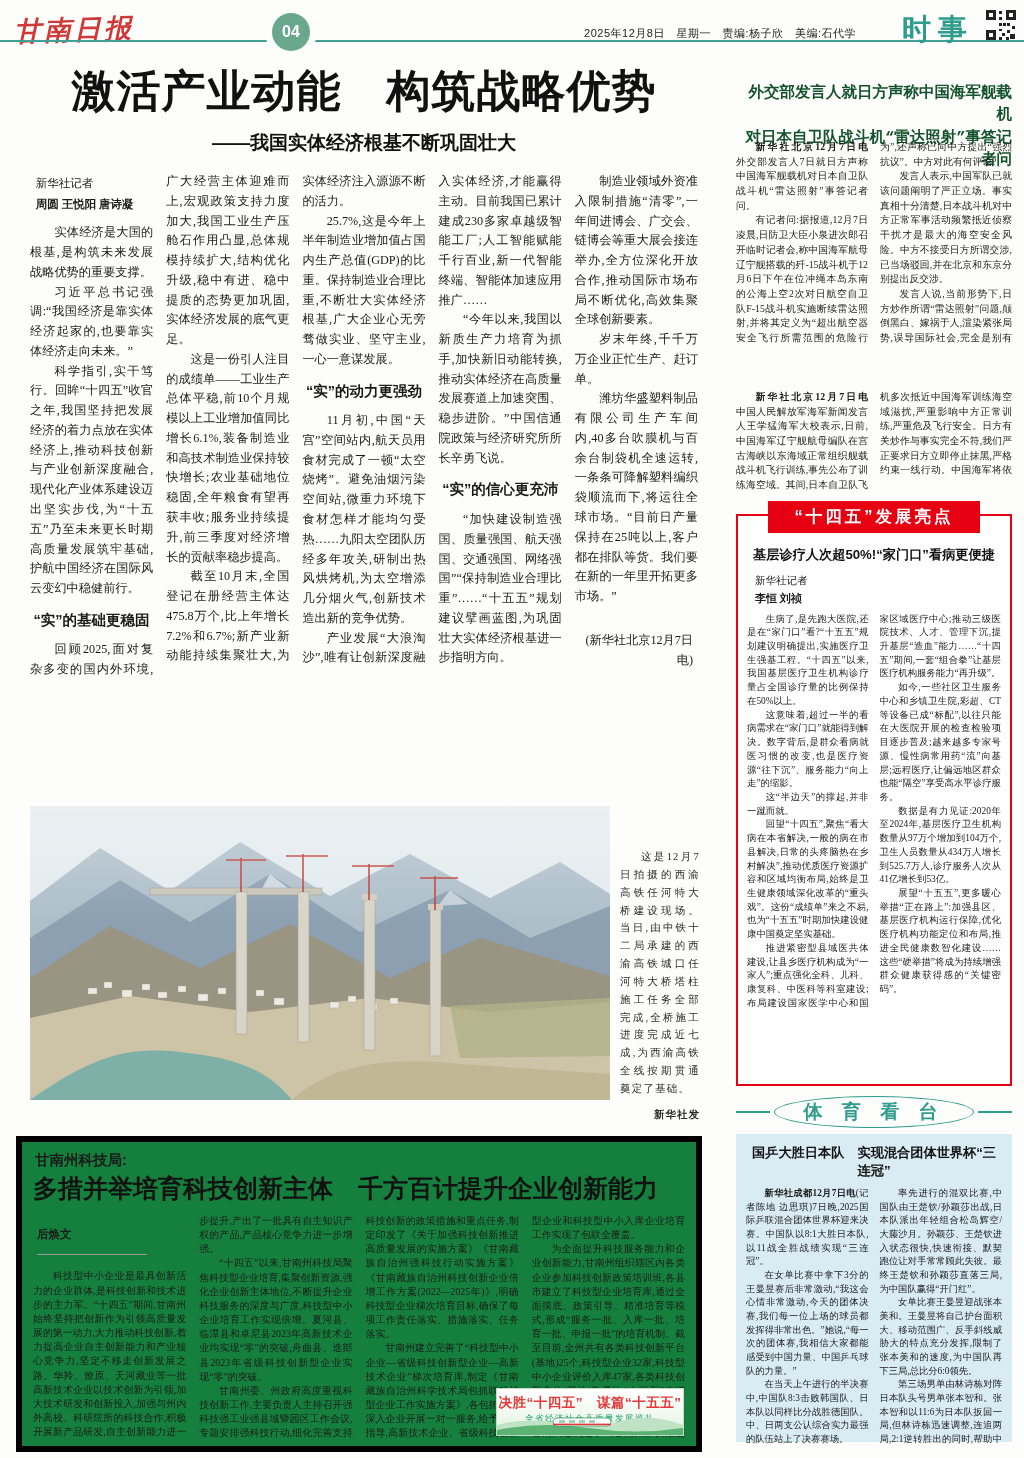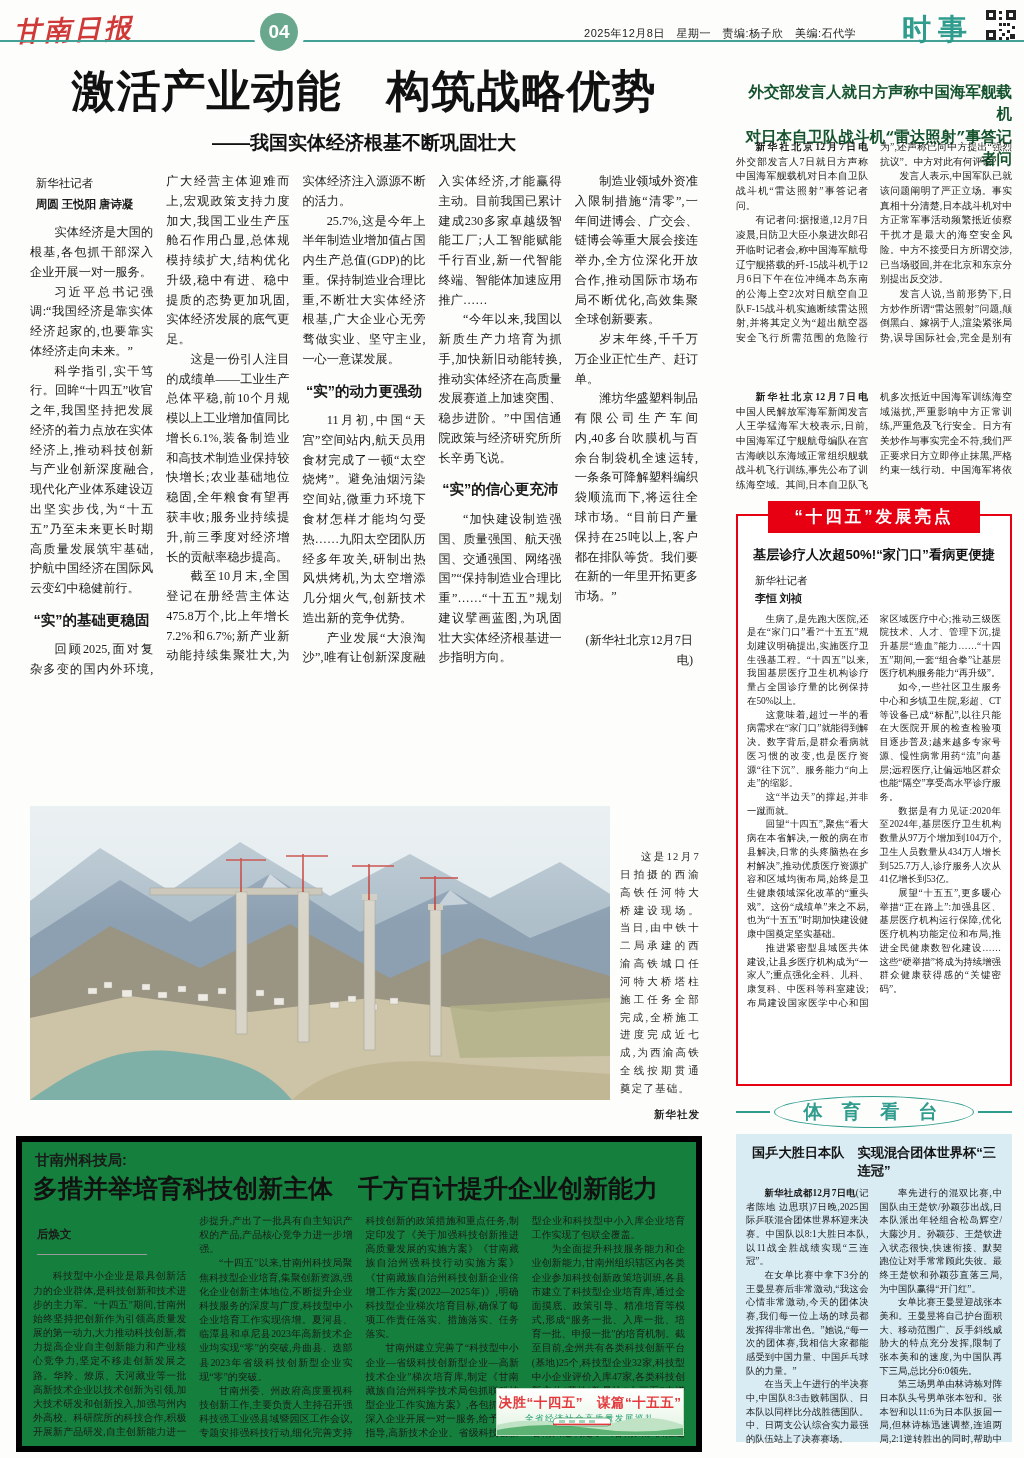--- a/index.html
+++ b/index.html
@@ -4,23 +4,23 @@
 <style>
   html,body{margin:0;padding:0;background:#e9e9e9;}
   #page{position:relative;width:1024px;height:1458px;background:#fdfdfb;margin:0 auto;overflow:hidden;
         font-family:"Liberation Serif",serif;color:#1a1a1a;}
   [data-name]{box-sizing:border-box;}
 
   
   .masthead{position:absolute;left:14px;top:12px;font-family:"DejaVu Serif",serif;font-style:italic;
             font-weight:900;font-size:27px;color:#cf3a39;letter-spacing:3px;transform:rotate(-2deg);}
   .hrule{position:absolute;left:0;top:40px;width:1024px;height:2px;background:#43a094;}
-  .pagenum{position:absolute;left:260px;top:13px;width:38px;height:38px;border-radius:50%;
+  .pagenum{position:absolute;left:272px;top:13px;width:38px;height:38px;border-radius:50%;
            background:#69a88d;color:#fff;font-family:"Liberation Sans",sans-serif;font-weight:700;
-           font-size:19px;line-height:38px;text-align:center;box-shadow:0 0 0 7px #fdfdfb;}
+           font-size:16px;line-height:38px;text-align:center;box-shadow:0 0 0 7px #fdfdfb;}
   .dateline{position:absolute;right:168px;top:26px;font-family:"Liberation Sans",sans-serif;
             font-size:11px;color:#222;letter-spacing:.5px;}
   .section-title{position:absolute;left:902px;top:10px;font-family:"Liberation Sans",sans-serif;
             font-weight:900;font-size:29px;color:#2f9c8e;letter-spacing:7px;}
   .qr{position:absolute;left:986px;top:10px;width:30px;height:30px;}
 
   
   .lead-h1{position:absolute;left:30px;top:62px;width:668px;text-align:center;margin:0;
            font-family:"Liberation Sans",sans-serif;font-weight:900;font-size:44px;color:#111;letter-spacing:1px;}
   .lead-h2{position:absolute;left:30px;top:130px;width:668px;text-align:center;margin:0;
@@ -128,21 +128,21 @@
         <rect x="9" y="19" width="2" height="2"></rect>
         <rect x="14" y="19" width="2" height="2"></rect>
     </g>
   </svg>
 
   <h1 class="lead-h1" data-name="lead-headline">激活产业动能　构筑战略优势</h1>
   <h2 class="lead-h2" data-name="lead-subtitle">——我国实体经济根基不断巩固壮大</h2>
   <section id="lead-body" data-name="lead-article-body">
       <div class="byline">新华社记者</div>
       <div class="byline byline2">周圆 王悦阳 唐诗凝</div>
-      <p class="para">实体经济是大国的根基,各包抓干部深入企业开展一对一服务。</p>
+      <p class="para">实体经济是大国的根基,是构筑未来发展战略优势的重要支撑。</p>
       <p class="para">习近平总书记强调:“我国经济是靠实体经济起家的,也要靠实体经济走向未来。”</p>
       <p class="para">科学指引,实干笃行。回眸“十四五”收官之年,我国坚持把发展经济的着力点放在实体经济上,推动科技创新与产业创新深度融合,现代化产业体系建设迈出坚实步伐,为“十五五”乃至未来更长时期高质量发展筑牢基础,护航中国经济在国际风云变幻中稳健前行。</p>
       <h3 class="subhead">“实”的基础更稳固</h3>
       <p class="para">回顾2025,面对复杂多变的国内外环境,广大经营主体迎难而上,宏观政策支持力度加大,我国工业生产压舱石作用凸显,总体规模持续扩大,结构优化升级,稳中有进、稳中提质的态势更加巩固,实体经济发展的底气更足。</p>
       <p class="para">这是一份引人注目的成绩单——工业生产总体平稳,前10个月规模以上工业增加值同比增长6.1%,装备制造业和高技术制造业保持较快增长;农业基础地位稳固,全年粮食有望再获丰收;服务业持续提升,前三季度对经济增长的贡献率稳步提高。</p>
       <p class="para">截至10月末,全国登记在册经营主体达475.8万个,比上年增长7.2%和6.7%;新产业新动能持续集聚壮大,为实体经济注入源源不断的活力。</p>
       <p class="para">25.7%,这是今年上半年制造业增加值占国内生产总值(GDP)的比重。保持制造业合理比重,不断壮大实体经济根基,广大企业心无旁骛做实业、坚守主业,一心一意谋发展。</p>
       <h3 class="subhead">“实”的动力更强劲</h3>
       <p class="para">11月初,中国“天宫”空间站内,航天员用食材完成了一顿“太空烧烤”。避免油烟污染空间站,微重力环境下食材怎样才能均匀受热……九阳太空团队历经多年攻关,研制出热风烘烤机,为太空增添几分烟火气,创新技术造出新的竞争优势。</p>
       <p class="para">产业发展“大浪淘沙”,唯有让创新深度融入实体经济,才能赢得主动。目前我国已累计建成230多家卓越级智能工厂;人工智能赋能千行百业,新一代智能终端、智能体加速应用推广……</p>

